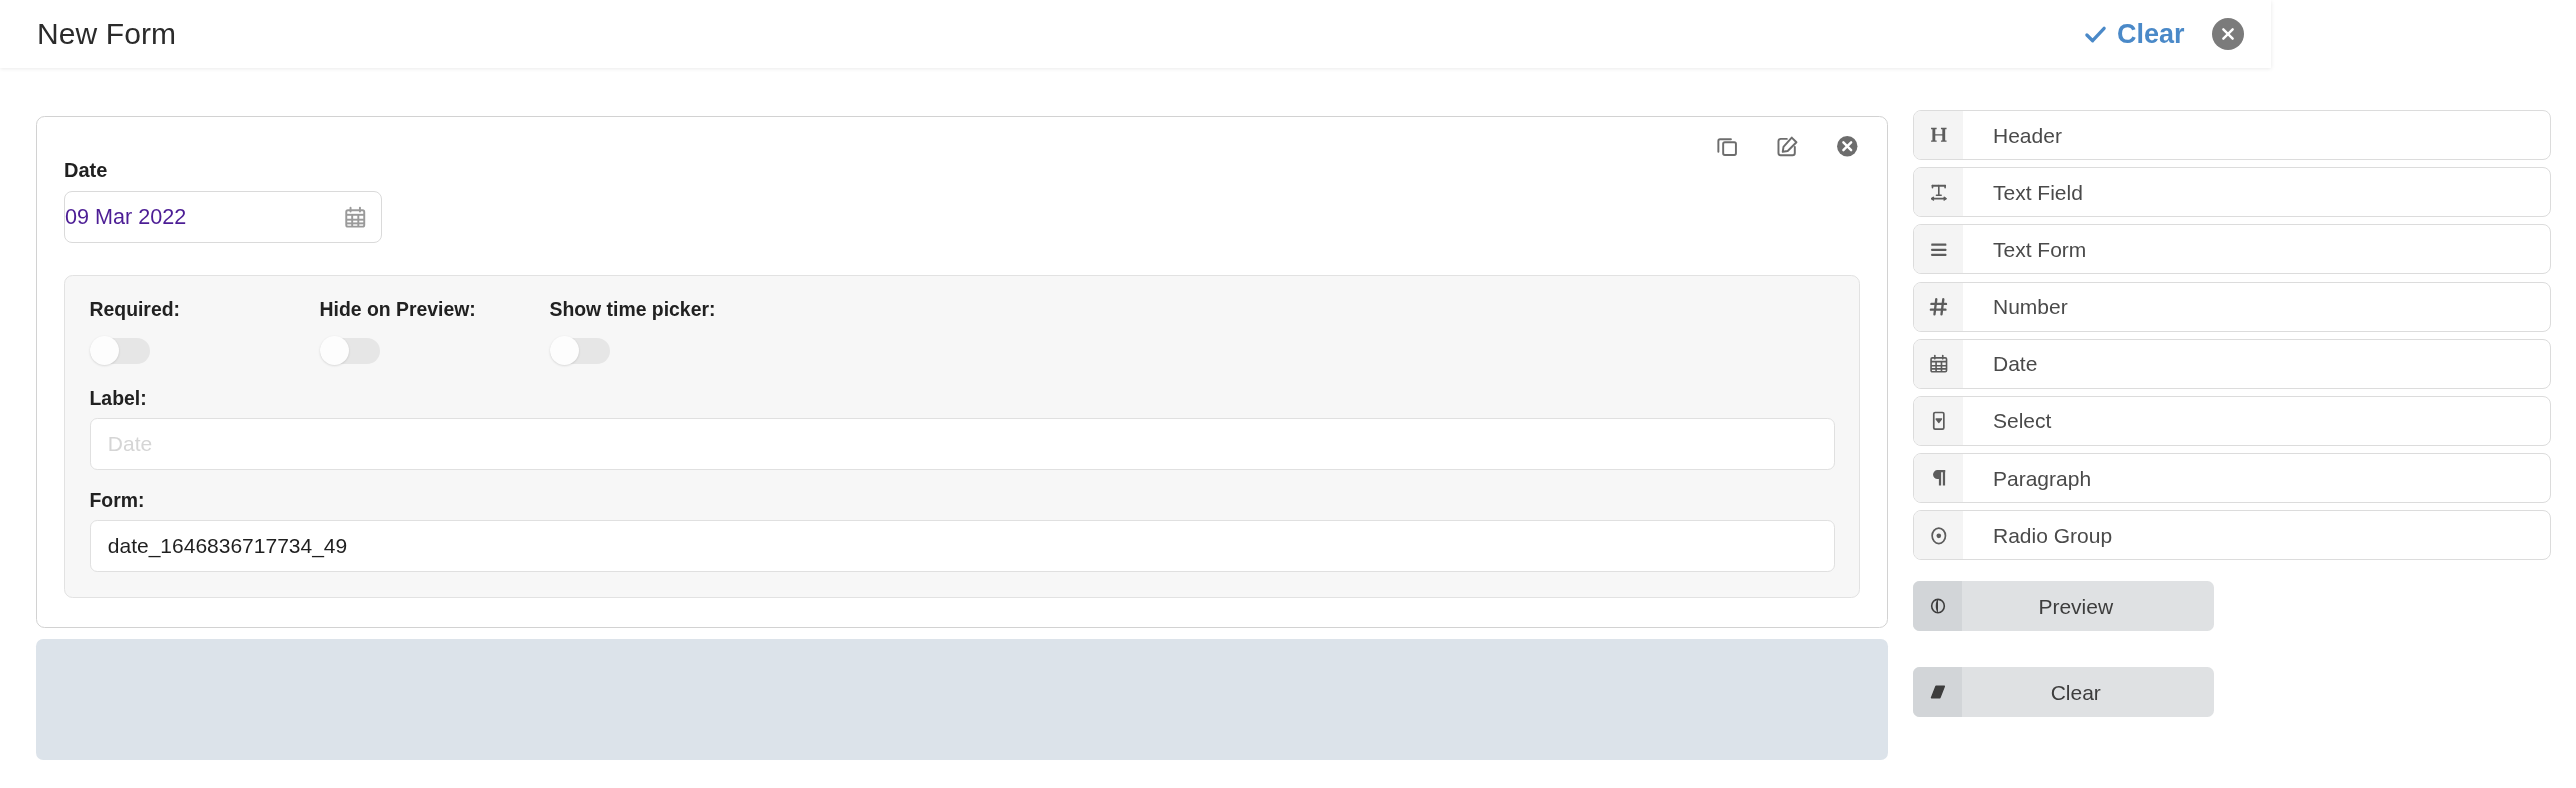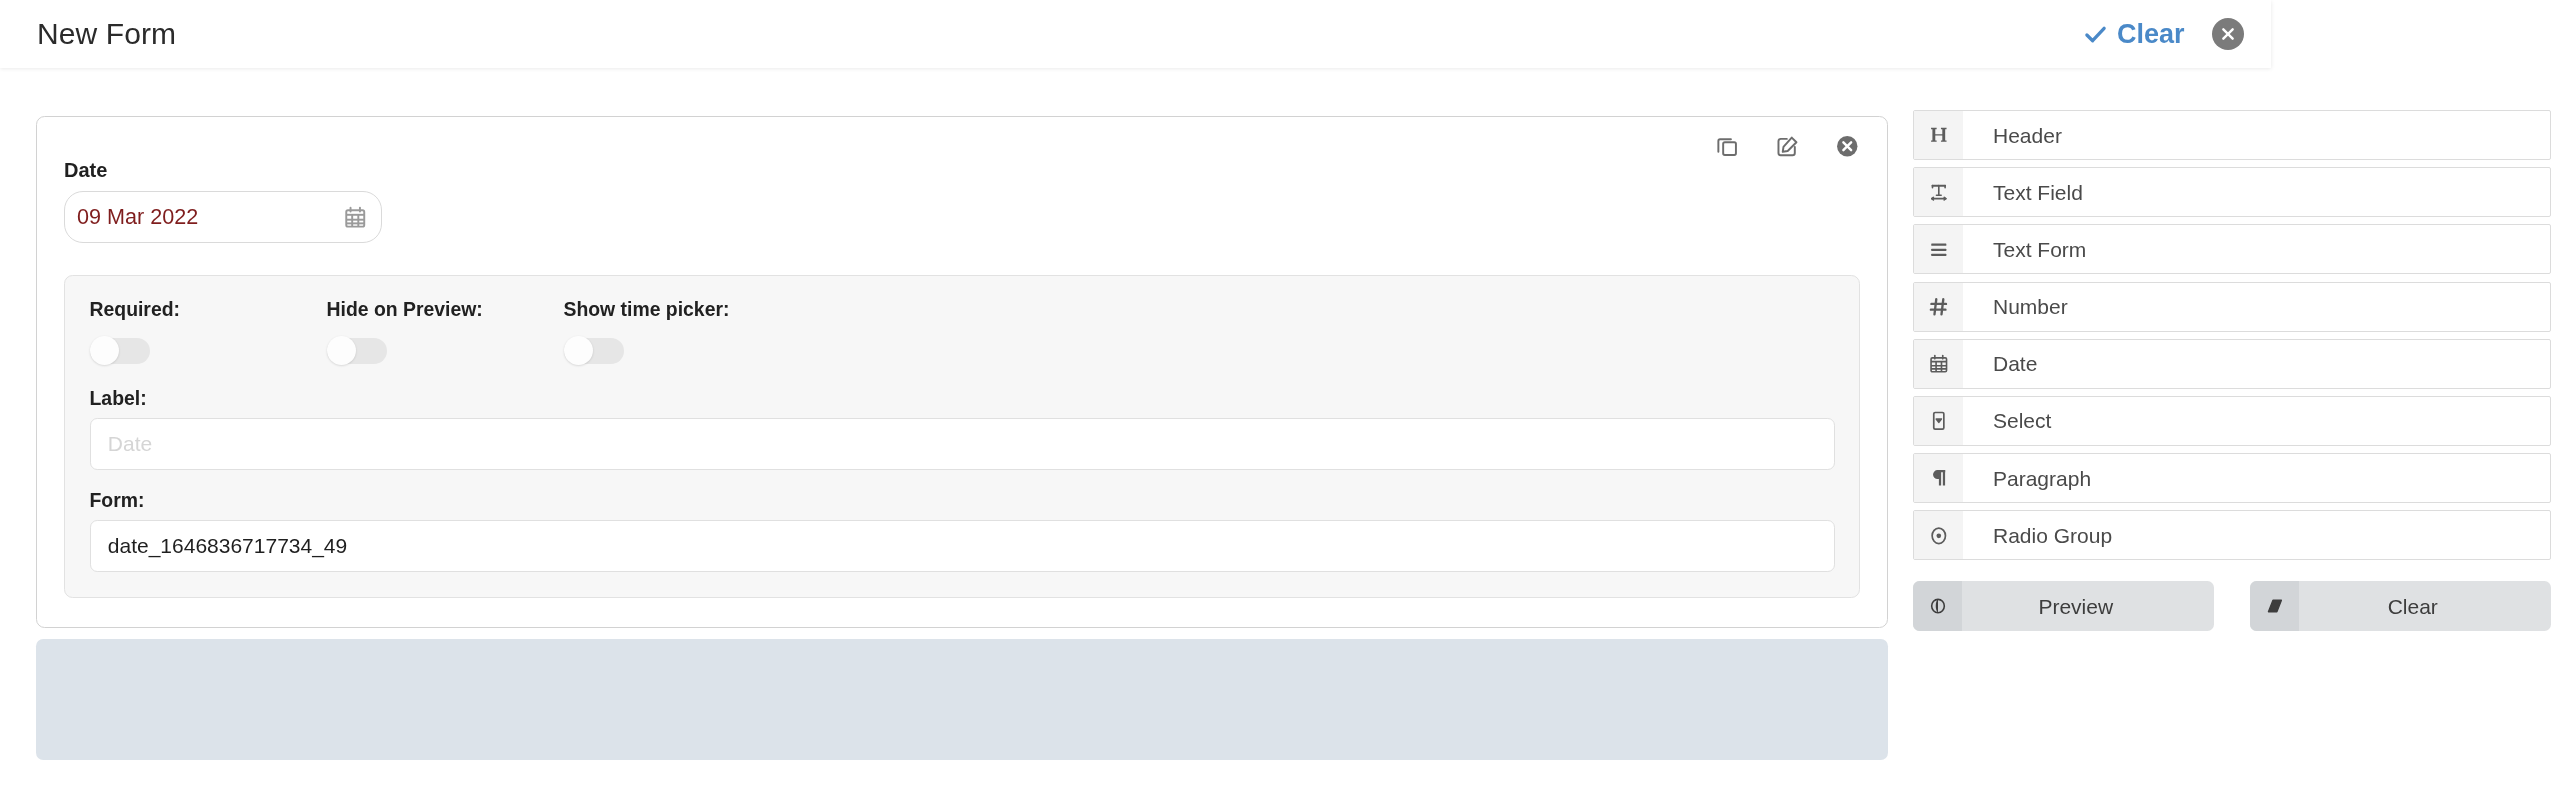--- a/index.html
+++ b/index.html
@@ -135,26 +135,26 @@
 
   .date-input-wrap {
     position: relative;
     width: 318px;
     height: 52px;
   }
   .date-input {
     width: 318px;
     height: 52px;
     border: 1.4px solid #dadada;
-    border-radius: 19px;
+    border-radius: 8px;
     background: #ffffff;
     font-family: "Liberation Sans", sans-serif;
     font-size: 21.6px;
-    color: #7f1d1d;
-    padding: 0 45px 0 12px;
+    color: #4c1d95;
+    padding: 0 45px 0 0;
     line-height: 49px;
   }
   .date-cal-icon {
     position: absolute;
     right: 14.4px;
     top: 13.7px;
     width: 24.5px; height: 24.5px;
     color: #9a9a9a;
     cursor: pointer;
   }
@@ -164,21 +164,21 @@
     margin-top: 32px;
     background: #f7f7f7;
     border: 1.4px solid #e2e2e2;
     border-radius: 8.6px;
     padding: 23px 24.5px 24.5px 24.5px;
   }
 
   .toggle-row {
     display: flex;
     align-items: flex-end;
-    gap: 14px;
+    gap: 7px;
     margin-bottom: 24.5px;
   }
   .toggle-group { width: 223px; }
   .toggle-group-label {
     display: block;
     font-size: 19.4px;
     font-weight: 700;
     color: #212121;
     margin-bottom: 16.6px;
     line-height: 21.6px;
@@ -246,21 +246,21 @@
   }
 
   .palette-item {
     display: flex;
     align-items: stretch;
     width: 638px;
     height: 50px;
     margin-bottom: 7.2px;
     background: #ffffff;
     border: 1.4px solid #dcdcdc;
-    border-radius: 2px;
+    border-radius: 8px;
     cursor: pointer;
     overflow: hidden;
   }
   .palette-icon {
     width: 49px;
     min-width: 49px;
     background: #f4f4f4;
     display: flex;
     align-items: center;
     justify-content: center;
@@ -275,20 +275,21 @@
     font-size: 21px;
     color: #4a4a4a;
     line-height: 23px;
   }
 
   
   .palette-actions {
     display: flex;
     gap: 36px;
     margin-top: 21px;
+    flex-direction: column;
   }
   .action-button {
     display: flex;
     align-items: stretch;
     width: 301px;
     height: 50px;
     border: none;
     border-radius: 6.5px;
     background: #dfe1e3;
     cursor: pointer;

